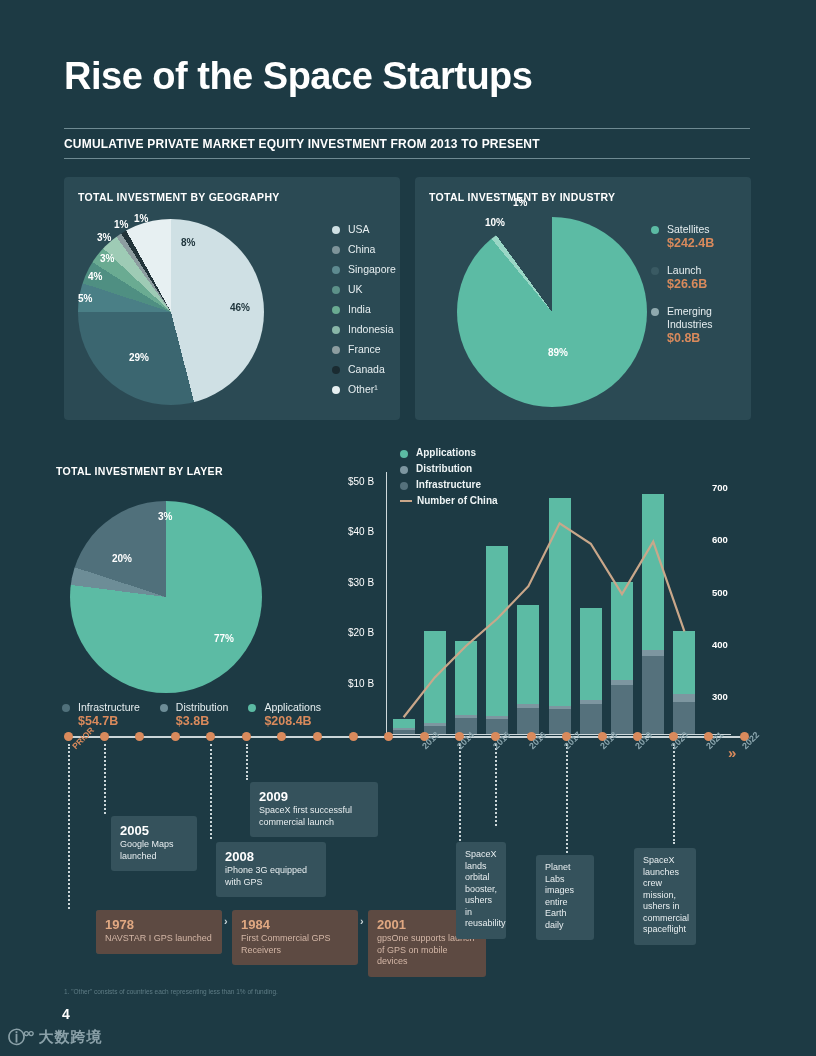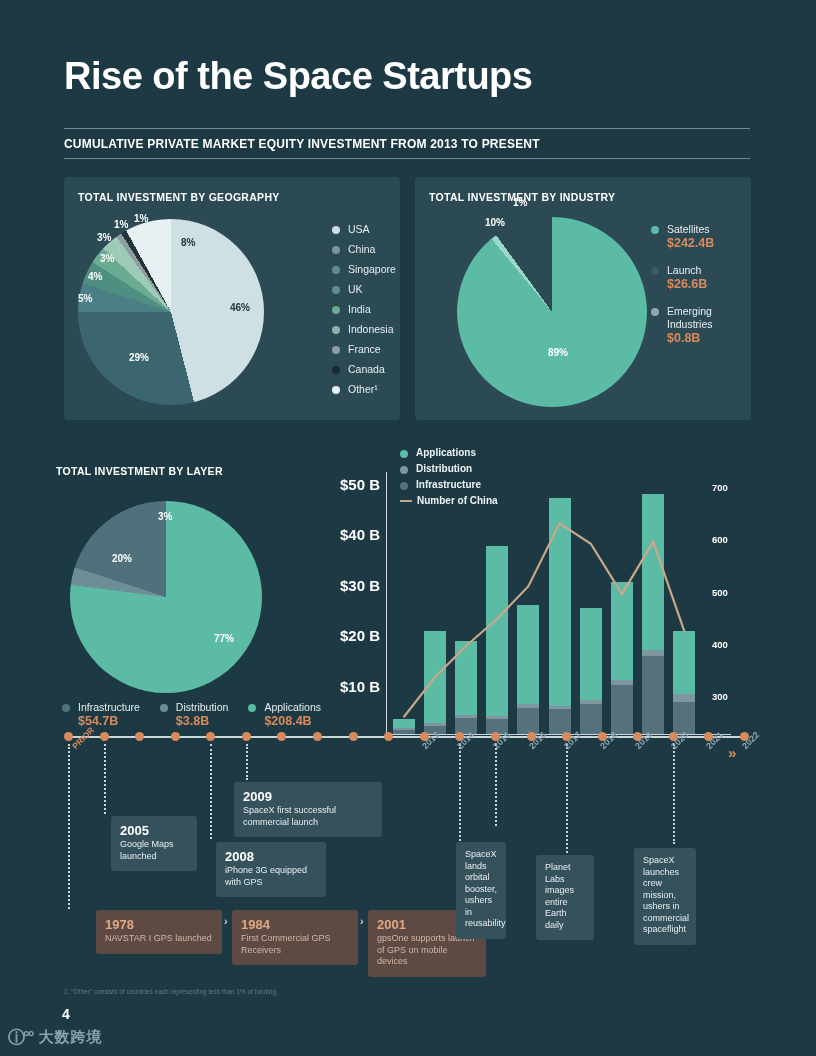--- a/index.html
+++ b/index.html
@@ -69,21 +69,21 @@
   }
   #legend-layer { position: absolute; left: 6px; top: 236px; display: flex; gap: 20px; }
   #legend-layer .lcol { display: flex; align-items: flex-start; }
   #legend-layer .ltext { display: flex; flex-direction: column; }
 
   
   #sect-bar { position: absolute; left: 340px; top: 440px; width: 420px; height: 320px; }
   #bar-plot { position: absolute; left: 48px; top: 32px; width: 312px; height: 262px; }
   .axis-v { position: absolute; left: 46px; top: 32px; width: 1px; height: 262px; background: #cfd9dc; }
   .axis-h { position: absolute; left: 46px; top: 294px; width: 345px; height: 1px; background: #cfd9dc; }
-  .ytick { position: absolute; font-size: 15px; font-weight: bold; color: #ffffff; text-align: left; width: 42px; }
+  .ytick { position: absolute; font-size: 10px; font-weight: normal; color: #ffffff; text-align: center; width: 42px; }
   .ytick2 { position: absolute; font-size: 9.5px; font-weight: bold; color: #ffffff; left: 372px; }
   .bar-group { position: absolute; bottom: 0; width: 22px; }
   .seg { position: absolute; left: 0; width: 100%; }
   .seg.app  { background: #5cbba4; }
   .seg.dist { background: #7d96a0; }
   .seg.infra{ background: #55717c; }
   .bar-legend { position: absolute; left: 60px; top: 6px; }
   .bar-legend .legend-row { margin-bottom: 3px; align-items: center; }
   .bar-legend .legend-label { font-size: 10px; font-weight: bold; color: #eef4f5; }
   .line-swatch { width: 12px; height: 2px; margin-right: 5px; margin-left: 0; background: #c9a78a; flex: 0 0 12px; }
@@ -422,21 +422,21 @@
     </div>
 
     <div class="ev" style="left:55px;top:86px;width:86px">
       <div class="ev-year">2005</div>
       <div class="ev-text">Google Maps launched</div>
     </div>
     <div class="ev" style="left:160px;top:112px;width:110px">
       <div class="ev-year">2008</div>
       <div class="ev-text">iPhone 3G equipped with GPS</div>
     </div>
-    <div class="ev" style="left:178px;top:52px;width:148px">
+    <div class="ev" style="left:194px;top:52px;width:128px">
       <div class="ev-year">2009</div>
       <div class="ev-text">SpaceX first successful commercial launch</div>
     </div>
 
     <div class="ev" style="left:400px;top:112px;width:50px">
       <div class="ev-text">SpaceX lands orbital booster, ushers in reusability</div>
     </div>
     <div class="ev" style="left:480px;top:125px;width:58px">
       <div class="ev-text">Planet Labs images entire Earth daily</div>
     </div>

